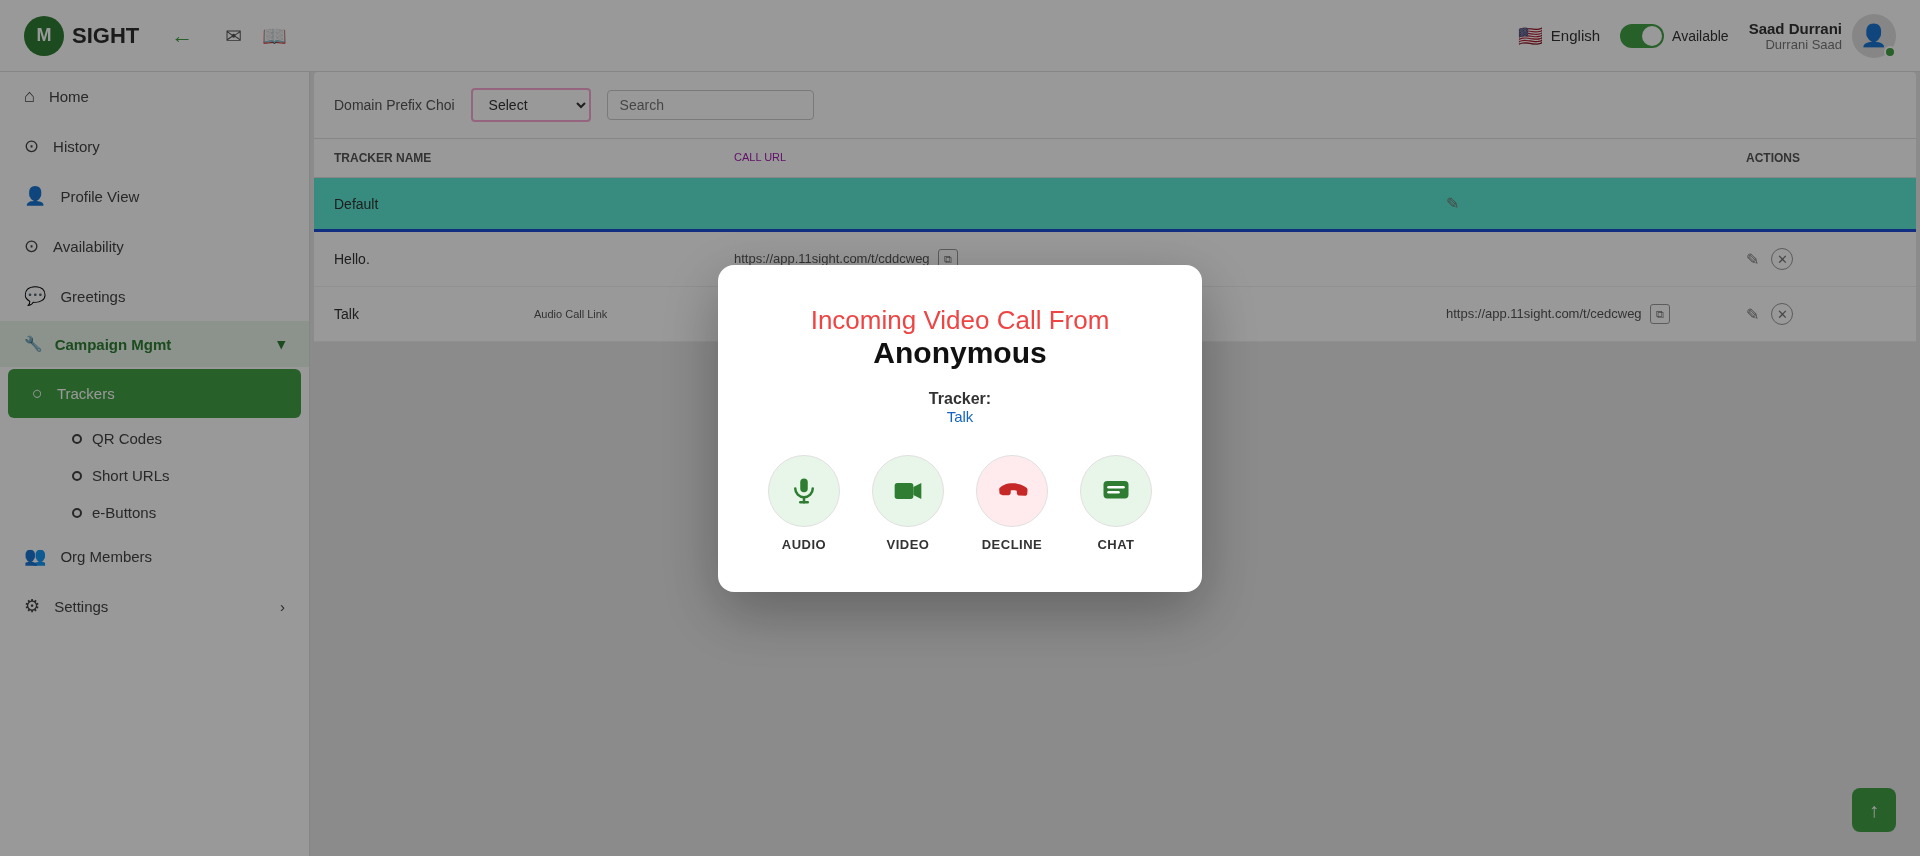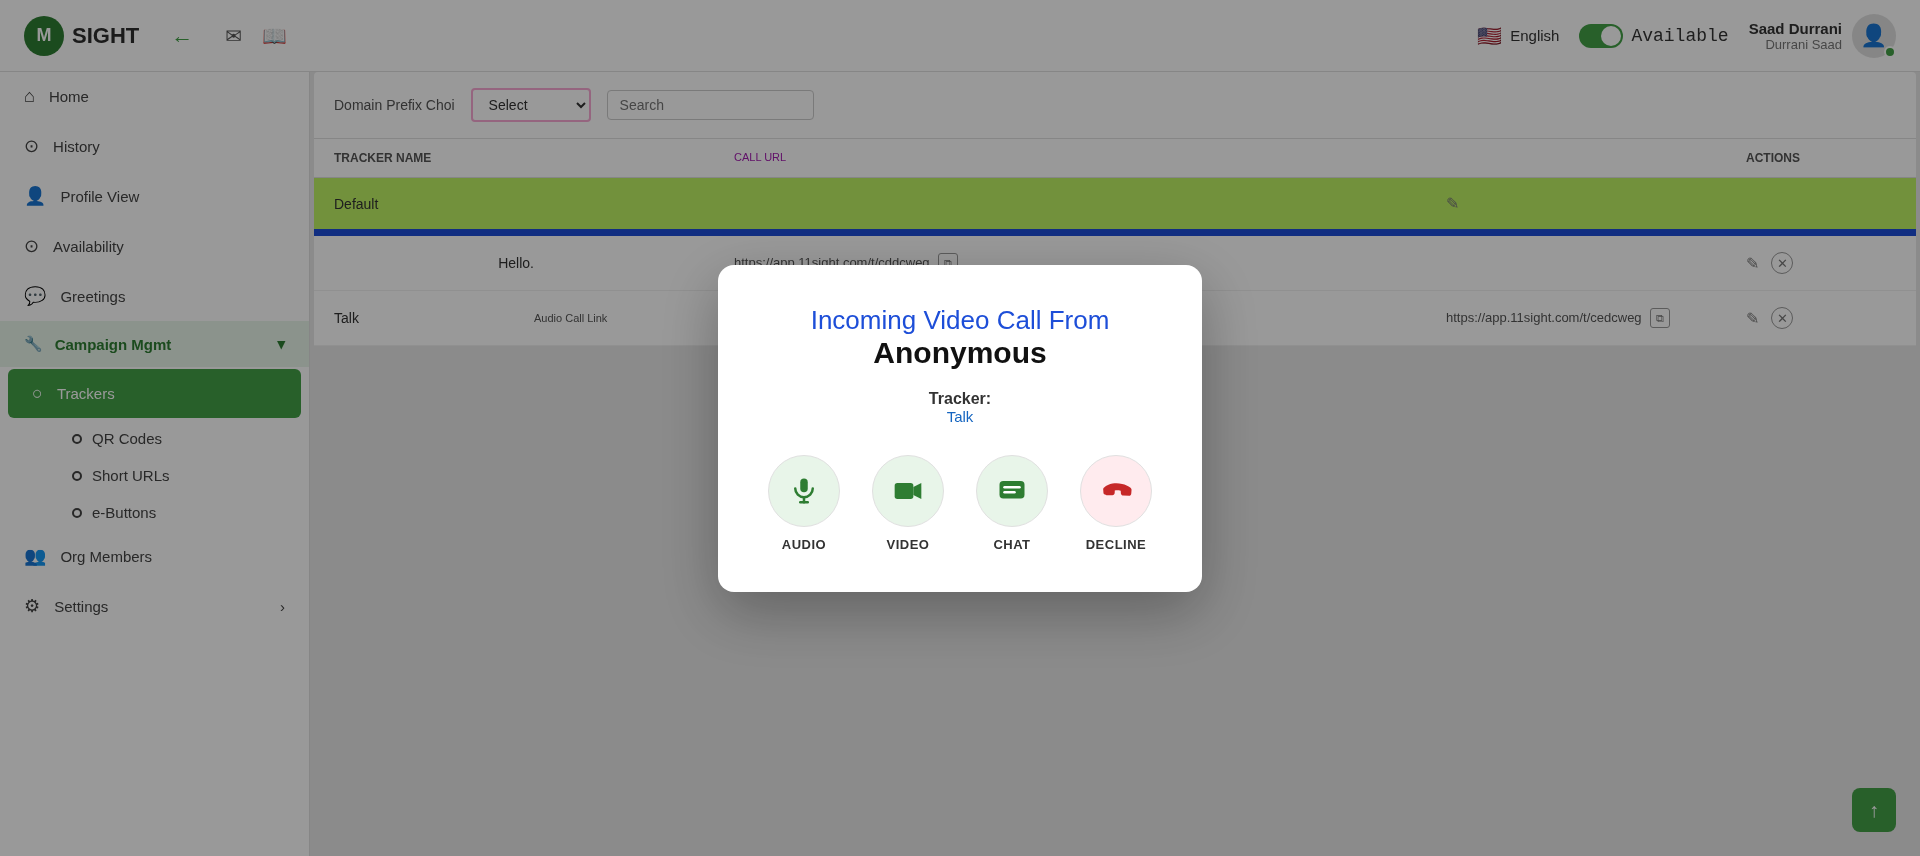--- a/index.html
+++ b/index.html
@@ -17,21 +17,21 @@
     .logo-icon { width: 40px; height: 40px; background: #2e7d32; border-radius: 50%; display: flex; align-items: center; justify-content: center; color: #fff; font-weight: 900; font-size: 18px; }
     .back-btn { color: #43a047; cursor: pointer; font-size: 22px; }
     .header-icons { display: flex; align-items: center; gap: 20px; }
     .header-icon { font-size: 20px; color: #555; cursor: pointer; }
     .header-right { display: flex; align-items: center; gap: 20px; }
     .lang-selector { display: flex; align-items: center; gap: 8px; font-size: 15px; color: #333; }
     .flag { font-size: 20px; }
     .toggle-wrap { display: flex; align-items: center; gap: 8px; }
     .toggle { width: 44px; height: 24px; background: #43a047; border-radius: 12px; position: relative; cursor: pointer; }
     .toggle::after { content: ''; position: absolute; width: 20px; height: 20px; background: #fff; border-radius: 50%; top: 2px; right: 2px; }
-    .available-text { font-size: 18px; color: #333; font-family: Liberation Mono, monospace; }
+    .available-text { font-size: 14px; color: #333; }
     .user-info { display: flex; align-items: center; gap: 10px; }
     .user-name { text-align: right; }
     .user-name .name { font-size: 15px; font-weight: 600; color: #333; }
     .user-name .sub { font-size: 13px; color: #777; }
     .avatar { width: 44px; height: 44px; border-radius: 50%; background: #e0e0e0; display: flex; align-items: center; justify-content: center; position: relative; }
     .avatar-icon { font-size: 22px; color: #999; }
     .online-dot { width: 12px; height: 12px; background: #43a047; border-radius: 50%; border: 2px solid #fff; position: absolute; bottom: 0; right: 0; }
 
     
     .sidebar {
@@ -81,21 +81,21 @@
     .modal-overlay {
       position: fixed; top: 0; left: 0; right: 0; bottom: 0;
       background: rgba(0,0,0,0.4); z-index: 500;
       display: flex; align-items: center; justify-content: center;
     }
     .modal {
       background: #fff; border-radius: 16px; padding: 40px 50px;
       min-width: 480px; max-width: 520px; text-align: center;
       box-shadow: 0 20px 60px rgba(0,0,0,0.3);
     }
-    .modal-title { font-size: 26px; font-weight: 400; color: #1d4ed8; margin-bottom: 0; }
+    .modal-title { font-size: 26px; font-weight: 400; color: #ef4444; margin-bottom: 0; }
     .modal-caller { font-size: 30px; font-weight: 700; color: #111; margin-bottom: 20px; }
     .modal-tracker-label { font-size: 16px; font-weight: 700; color: #333; }
     .modal-tracker-value { font-size: 15px; color: #1565c0; margin-bottom: 30px; }
     .modal-actions { display: flex; justify-content: center; gap: 32px; margin-top: 10px; }
     .action-btn { display: flex; flex-direction: column; align-items: center; gap: 10px; cursor: pointer; }
     .action-circle {
       width: 72px; height: 72px; border-radius: 50%;
       display: flex; align-items: center; justify-content: center;
       font-size: 28px; border: 1.5px solid #e0e0e0; background: #fafafa;
     }
@@ -210,31 +210,31 @@
     </div>
 
     <div style="display:grid;grid-template-columns:200px 200px 1fr 300px 150px;padding:12px 20px;background:#fff;border-bottom:1px solid #e0e0e0;">
       <span style="font-size:12px;font-weight:700;color:#555;text-transform:uppercase;">TRACKER NAME</span>
       <span style="font-size:12px;font-weight:700;color:#555;"></span>
       <span style="font-size:11px;font-weight:400;color:#a21caf;text-transform:uppercase;">CALL URL</span>
       <span style="font-size:12px;font-weight:700;color:#555;"></span>
       <span style="font-size:12px;font-weight:700;color:#555;text-transform:uppercase;">ACTIONS</span>
     </div>
 
-    <div style="display:grid;grid-template-columns:200px 200px 1fr 300px 150px;padding:16px 20px;border-bottom:7px solid #1d4ed8;align-items:center;background:#bef264;">
+    <div style="display:grid;grid-template-columns:200px 200px 1fr 300px 150px;padding:16px 20px;border-bottom:3px solid #1d4ed8;align-items:center;background:#5eead4;">
       <span style="font-size:14px;color:#333;">Default</span>
       <span></span>
       <span></span>
       <div style="display:flex;align-items:center;gap:12px;">
         <span class="edit-icon">✎</span>
       </div>
     </div>
 
     <div style="display:grid;grid-template-columns:200px 200px 1fr 300px 150px;padding:16px 20px;border-bottom:1px solid #f0f0f0;align-items:center;background:#fff;">
-      <span style="font-size:14px;color:#333;text-align:right;">Hello.</span>
+      <span style="font-size:14px;color:#333;">Hello.</span>
       <span></span>
       <div>
         <span style="font-size:13px;color:#555;">https://app.11sight.com/t/cddcweg</span>
         <span class="copy-icon">⧉</span>
       </div>
       <span></span>
       <div style="display:flex;align-items:center;gap:12px;">
         <span class="edit-icon">✎</span>
         <div class="cancel-icon">✕</div>
       </div>
@@ -295,33 +295,33 @@
         <div class="action-circle green">
           <svg width="32" height="32" viewBox="0 0 24 24" fill="none">
             <rect x="2" y="6" width="14" height="12" rx="2" fill="#2e7d32"></rect>
             <polygon points="16,9 22,6 22,18 16,15" fill="#2e7d32"></polygon>
           </svg>
         </div>
         <span class="action-label">VIDEO</span>
       </div>
 
       <div class="action-btn">
+        <div class="action-circle red">
+          <svg width="32" height="32" viewBox="0 0 24 24" fill="none">
+            <path d="M20 16.5c0 .4-.1.8-.3 1.1l-1.8 2.1c-.3.3-.7.5-1.1.5-.1 0-.2 0-.4 0-2.3-.2-4.5-1-6.5-2.4C8 16.2 6.3 14.5 5 12.5c-1.4-2-2.2-4.2-2.4-6.5-.1-.6.1-1.2.5-1.6l2.1-1.8c.4-.3.8-.5 1.3-.5.4 0 .8.1 1.1.4l3 3.2c.3.3.5.8.5 1.2 0 .4-.1.8-.4 1.2L9.4 9.6c.8 1.3 1.8 2.4 3 3.3l1.4-1.3c.3-.3.7-.4 1.1-.4.5 0 .9.2 1.2.5l3 3c.3.2.4.5.4.8z" fill="#c62828" transform="rotate(135 12 12)"></path>
+          </svg>
+        </div>
+        <span class="action-label">DECLINE</span>
+      </div>
+
+      <div class="action-btn">
         <div class="action-circle green">
           <svg width="30" height="30" viewBox="0 0 24 24" fill="none">
             <rect x="2" y="4" width="20" height="14" rx="3" fill="#2e7d32"></rect>
             <line x1="6" y1="9" x2="18" y2="9" stroke="#fff" stroke-width="2" stroke-linecap="round"></line>
             <line x1="6" y1="13" x2="14" y2="13" stroke="#fff" stroke-width="2" stroke-linecap="round"></line>
           </svg>
         </div>
         <span class="action-label">CHAT</span>
       </div>
-
-      <div class="action-btn">
-        <div class="action-circle red">
-          <svg width="32" height="32" viewBox="0 0 24 24" fill="none">
-            <path d="M20 16.5c0 .4-.1.8-.3 1.1l-1.8 2.1c-.3.3-.7.5-1.1.5-.1 0-.2 0-.4 0-2.3-.2-4.5-1-6.5-2.4C8 16.2 6.3 14.5 5 12.5c-1.4-2-2.2-4.2-2.4-6.5-.1-.6.1-1.2.5-1.6l2.1-1.8c.4-.3.8-.5 1.3-.5.4 0 .8.1 1.1.4l3 3.2c.3.3.5.8.5 1.2 0 .4-.1.8-.4 1.2L9.4 9.6c.8 1.3 1.8 2.4 3 3.3l1.4-1.3c.3-.3.7-.4 1.1-.4.5 0 .9.2 1.2.5l3 3c.3.2.4.5.4.8z" fill="#c62828" transform="rotate(135 12 12)"></path>
-          </svg>
-        </div>
-        <span class="action-label">DECLINE</span>
-      </div>
     </div>
   </div>
 </div>
 
 </body></html>

